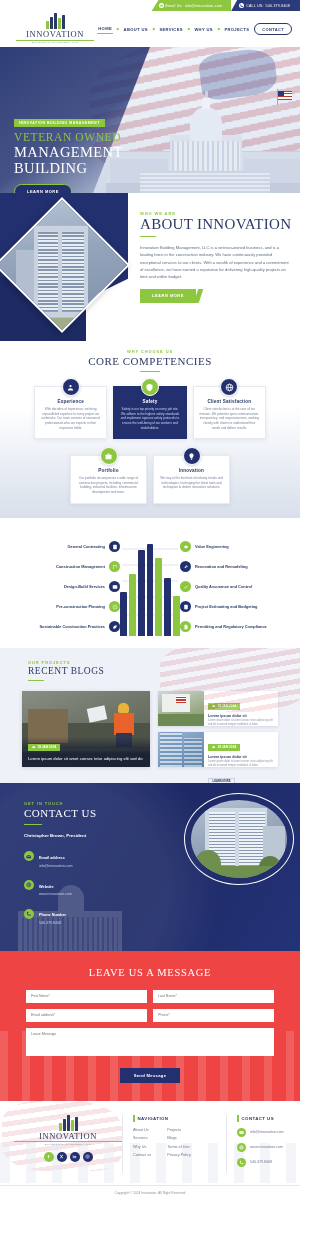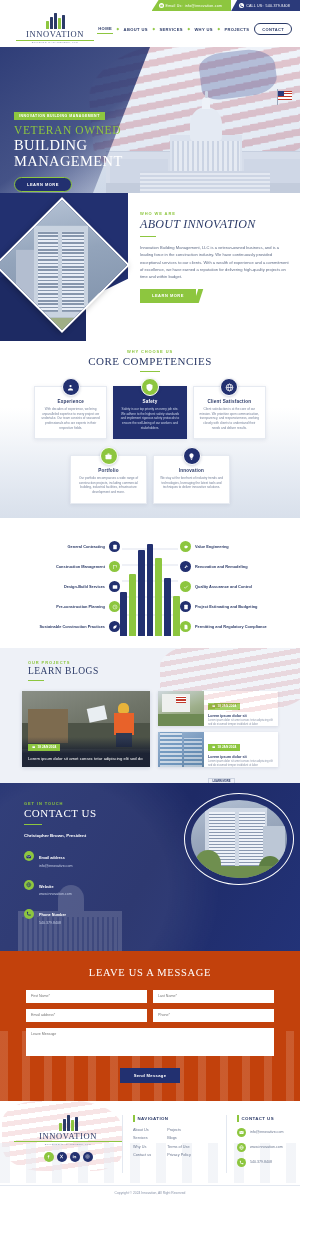--- a/index.html
+++ b/index.html
@@ -74,21 +74,21 @@
   .hero-sm-flag { position: absolute; right: 8px; top: 44px; width: 14px; height: 9px;
                   background: repeating-linear-gradient(0deg,#c0392b 0 1.4px,#fff 1.4px 2.8px); }
   .hero-sm-flag::after { content:""; position:absolute; left:0; top:0; width:6px; height:4.5px; background:#2b3a7a; }
   .hero-sm-pole { position: absolute; right: 22px; top: 42px; width: 1px; height: 16px; background: #9aa6bb; }
 
   .hero-left {
     position: absolute; left: 0; top: 0; width: 150px; height: 146px;
     background: linear-gradient(145deg, rgba(33,48,110,.93) 0%, rgba(33,48,110,.80) 55%, rgba(33,48,110,0) 100%);
     clip-path: polygon(0 0, 100% 0, 62% 100%, 0 100%);
   }
-  .hero-copy { position: absolute; left: 14px; top: 56px; width: 150px; z-index: 5; }
+  .hero-copy { position: absolute; left: 14px; top: 63px; width: 150px; z-index: 5; }
   .hero-tag {
     display: inline-block; background: #8dc63f; color: #fff; font-size: 3.5px; font-weight: bold;
     letter-spacing: .5px; padding: 2px 5px; margin-bottom: 4px;
   }
   .hero-h1 { font-family: "Liberation Serif", serif; color: #8dc63f; font-size: 11.5px; letter-spacing: .6px; line-height: 13px; }
   .hero-h2 { font-family: "Liberation Serif", serif; color: #fff; font-size: 14.5px; letter-spacing: .4px; line-height: 16px; }
   .hero-btn {
     display: inline-block; margin-top: 8px; border: .8px solid #8dc63f; background: #223070; color: #fff;
     font-size: 4px; font-weight: bold; letter-spacing: .5px; padding: 4px 12px; border-radius: 9px;
   }
@@ -106,21 +106,21 @@
     overflow: hidden; border: 2px solid #fff; box-shadow: 0 2px 6px rgba(0,0,0,.25);
   }
   .about-photo-in {
     position: absolute; left: -20px; top: -20px; width: 136px; height: 136px; transform: rotate(-45deg);
     background: linear-gradient(170deg,#b9c6d8 0%, #93a4bb 40%, #7b8da6 100%);
   }
   .ap-bldg { position: absolute; background: #c9d3e0; }
   .ap-win { position: absolute; background: repeating-linear-gradient(0deg, rgba(80,100,130,.55) 0 1.6px, rgba(235,240,248,.9) 1.6px 3.4px); }
   .about-right { position: absolute; left: 140px; top: 18px; width: 152px; }
   .eyebrow { color: #8dc63f; font-size: 4px; font-weight: bold; letter-spacing: .9px; margin-bottom: 3px; }
-  .about-h { font-family: "Liberation Serif", serif; color: #2b3a67; font-size: 12px; line-height: 11.5px; letter-spacing: .3px; font-style: italic; }
+  .about-h { font-family: "Liberation Serif", serif; color: #2b3a67; font-size: 15px; line-height: 11.5px; letter-spacing: .3px; }
   .about-rule { width: 16px; height: 1.2px; background: #8dc63f; margin: 5px 0 7px; }
   .about-p { font-size: 4.1px; line-height: 7.4px; color: #5a6symbol; color: #5d6a85; }
   .btn-green {
     display: inline-block; margin-top: 8px; background: #8dc63f; color: #fff; font-size: 4px; font-weight: bold;
     letter-spacing: .5px; padding: 4.5px 12px; position: relative;
   }
   .btn-green::after { content: ""; position: absolute; right: -5px; top: 0; width: 5px; height: 100%;
                       background: #8dc63f; transform: skewX(-18deg); }
 
   
@@ -221,21 +221,21 @@
   .ci-value { color: #c3cce4; font-size: 3.6px; margin-top: .6px; }
   .contact-photo { position: absolute; right: 6px; top: 10px; width: 110px; height: 92px; z-index: 5; }
   .cp-ring { position: absolute; inset: 0; border-radius: 50%; border: 1.5px solid #fff; }
   .cp-img { position: absolute; left: 7px; top: 7px; right: 7px; bottom: 7px; border-radius: 50%; overflow: hidden;
             background: linear-gradient(165deg,#b5c3d6 0%, #9aa8bd 40%, #7e8da4 100%); }
   .cp-b { position: absolute; background: #cfd8e5; }
   .cp-w { position: absolute; background: repeating-linear-gradient(0deg, rgba(70,90,125,.5) 0 1.4px, rgba(240,244,250,.92) 1.4px 3px); }
   .cp-tree { position: absolute; bottom: 0; background: #6f8f4f; border-radius: 50% 50% 0 0; }
 
   
-  .formsec { position: relative; background: #c2410c; padding: 16px 0 18px; overflow: hidden; margin-top: -6px; }
+  .formsec { position: relative; background: #ef4444; padding: 16px 0 18px; overflow: hidden; margin-top: -6px; }
   .form-city { position: absolute; left: 0; right: 0; bottom: 0; height: 70px; opacity: .14;
                background: repeating-linear-gradient(90deg, #fff 0 8px, transparent 8px 22px); }
   .form-title { text-align: center; font-family: "Liberation Serif", serif; color: #fff; font-size: 10.5px; letter-spacing: .7px; }
   .form-body { position: relative; z-index: 3; padding: 0 26px; margin-top: 12px; }
   .form-row { display: flex; gap: 6px; margin-bottom: 6px; }
   .fi { flex: 1; background: #fff; height: 13px; border: none; font-size: 3.6px; padding: 0 5px; color: #8f98ab;
         font-family: "Liberation Sans", sans-serif; }
   .ft { width: 100%; background: #fff; height: 28px; border: none; font-size: 3.6px; padding: 4px 5px; color: #8f98ab;
         font-family: "Liberation Sans", sans-serif; resize: none; }
   .send { display: block; margin: 8px auto 0; background: #223070; color: #fff; border: none;
@@ -339,22 +339,22 @@
       <div class="cap-stat"></div>
       <div class="cap-steps"></div>
     </div>
     <div class="hero-stairs"></div>
     <div class="hero-sm-pole"></div>
     <div class="hero-sm-flag"></div>
     <div class="hero-left"></div>
     <div class="hero-copy">
       <div class="hero-tag">INNOVATION BUILDING MANAGEMENT</div>
       <div class="hero-h1">VETERAN OWNED</div>
+      <div class="hero-h2">MANAGEMENT</div>
       <div class="hero-h2">BUILDING</div>
-      <div class="hero-h2">MANAGEMENT</div>
       <div class="hero-btn">LEARN MORE</div>
     </div>
   </div>
 
   <div class="about">
     <div class="about-navy"></div>
     <div class="about-navy2"></div>
     <div class="about-photo">
       <div class="about-photo-in">
         <div class="ap-bldg" style="left:40px;top:26px;width:54px;height:92px;"></div>
@@ -564,21 +564,21 @@
           <span class="svc-label">Permitting and Regulatory Compliance</span>
         </div>
       </div>
     </div>
   </div>
 
   <div class="blogs">
     <div class="blogs-flag"></div>
     <div class="blogs-head">
       <div class="sec-eyebrow">OUR PROJECTS</div>
-      <div class="sec-title" style="font-size:9.5px">LEARN BLOGS</div>
+      <div class="sec-title" style="font-size:9.5px">RECENT BLOGS</div>
       <div class="blogs-rule"></div>
     </div>
 
     <div class="blog-grid">
       <div class="blog-main">
         <div class="blog-main-img">
           <div style="position:absolute;left:0;bottom:18px;width:100%;height:26px;background:#4d5347"></div>
           <div style="position:absolute;left:6px;top:18px;width:40px;height:34px;background:#7d6b4f"></div>
           <div class="bm-worker">
             <div style="position:absolute;left:6px;top:0;width:11px;height:10px;background:#e8b33a;border-radius:5px 5px 2px 2px"></div>

